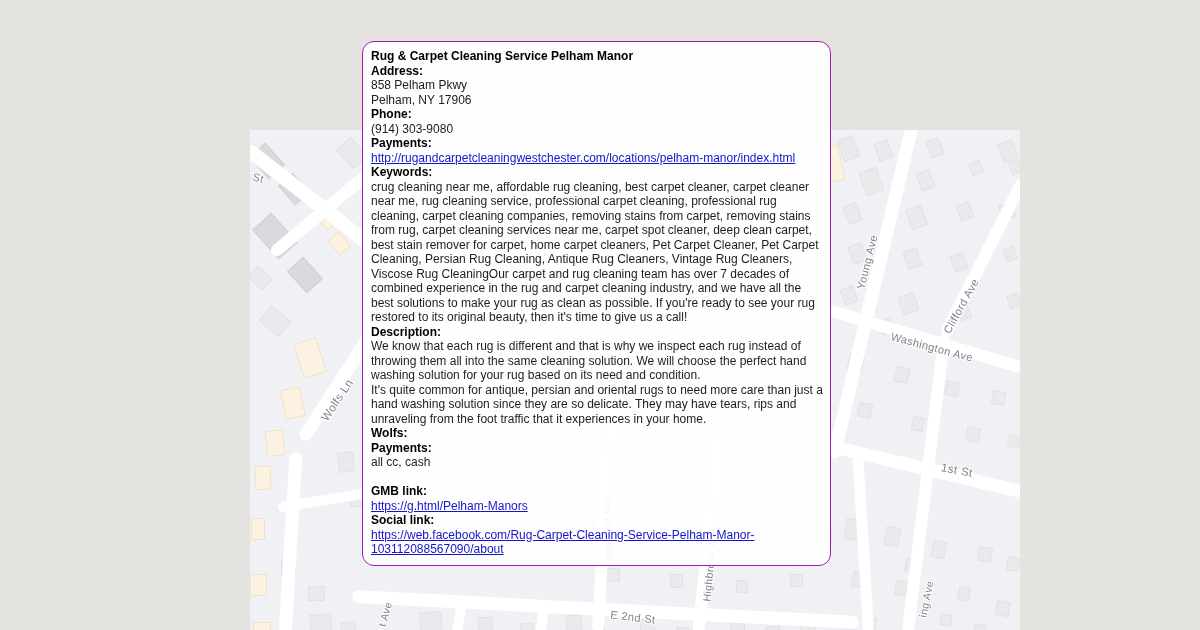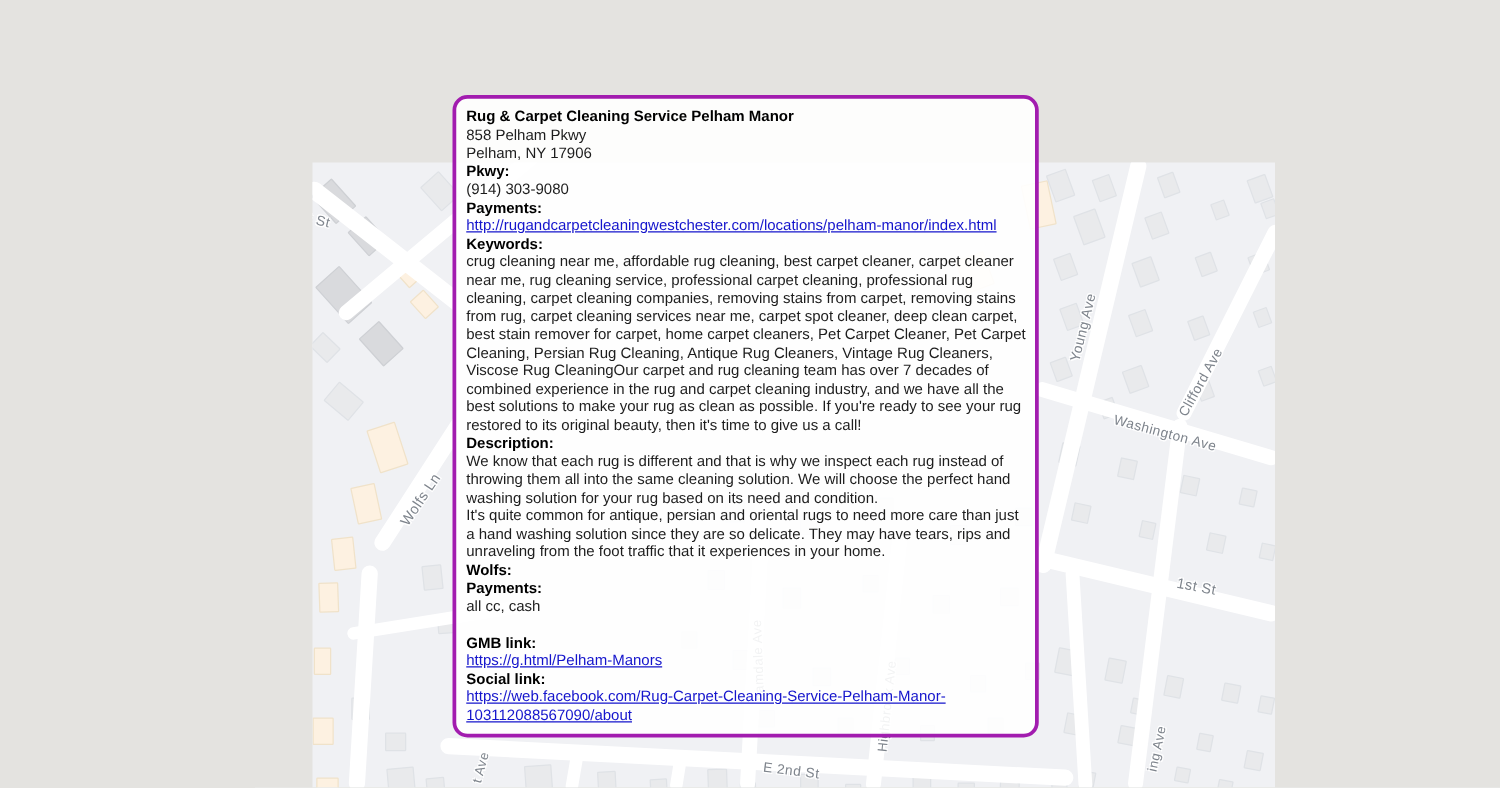--- a/index.html
+++ b/index.html
@@ -11,22 +11,22 @@
     background:#f0f1f4;overflow:hidden;}
   .bld{position:absolute;background:#e9eaec;border:1px solid #dfe2e6;border-radius:1px;z-index:1;}
   .bld.p{background:#fdf1e1;border-color:#f0e2c9;}
   .bld.d{background:#d9dadd;border-color:#ced0d4;}
   .street{position:absolute;background:#ffffff;border-radius:7px;z-index:2;}
   .mlabel{position:absolute;color:#7e848c;letter-spacing:.4px;white-space:nowrap;z-index:3;
     text-shadow:1px 1px 0 #fff,-1px 1px 0 #fff,1px -1px 0 #fff,-1px -1px 0 #fff;}
 
   
   .card{position:absolute;left:362px;top:41px;width:469px;box-sizing:border-box;
-    background:rgba(255,255,255,0.9);border:3px solid #a21caf;border-radius:12px;
-    padding:7px 7px 8px 8px;font-size:12px;line-height:14.5px;color:#1d1d1d;z-index:10;margin-top:35px;}
+    background:rgba(255,255,255,0.9);border:1px solid #a21caf;border-radius:12px;
+    padding:7px 7px 8px 8px;font-size:12px;line-height:14.5px;color:#1d1d1d;z-index:10;}
   .card .b{font-weight:bold;color:#000;}
   .card a{color:#1414cc;text-decoration:underline;}
   .nowrap{white-space:nowrap;display:block;}
   .spacer{height:14.5px;}
 </style>
 </head>
 <body>
 
 <div class="stage">
 
@@ -153,23 +153,24 @@
       <div class="mlabel" style="left: 460px; top: 435px; font-size: 10.5px; transform: translate(-50%, -50%) rotate(-84deg);">Highbrook Ave</div>
       <div class="mlabel" style="left: 617px; top: 132px; font-size: 11px; transform: translate(-50%, -50%) rotate(-76deg);">Young Ave</div>
       <div class="mlabel" style="left: 711px; top: 176px; font-size: 11px; transform: translate(-50%, -50%) rotate(-61deg);">Clifford Ave</div>
       <div class="mlabel" style="left: 682px; top: 217px; font-size: 11px; transform: translate(-50%, -50%) rotate(15deg);">Washington Ave</div>
       <div class="mlabel" style="left: 707px; top: 340px; font-size: 11.5px; transform: translate(-50%, -50%) rotate(11deg);">1st St</div>
       <div class="mlabel" style="left: 676px; top: 469px; font-size: 10.5px; transform: translate(-50%, -50%) rotate(-78deg);">ing Ave</div>
     </div>
 
   <div class="card">
     <div class="b">Rug &amp; Carpet Cleaning Service Pelham Manor</div>
+    <div class="b">Address:</div>
     <div>858 Pelham Pkwy</div>
     <div>Pelham, NY 17906</div>
-    <div class="b">Pkwy:</div>
+    <div class="b">Phone:</div>
     <div>(914) 303-9080</div>
     <div class="b">Payments:</div>
     <a class="nowrap" href="#">http://rugandcarpetcleaningwestchester.com/locations/pelham-manor/index.html</a>
     <div class="b">Keywords:</div>
     <div>crug cleaning near me, affordable rug cleaning, best carpet cleaner, carpet cleaner near me, rug cleaning service, professional carpet cleaning, professional rug cleaning, carpet cleaning companies, removing stains from carpet, removing stains from rug, carpet cleaning services near me, carpet spot cleaner, deep clean carpet, best stain remover for carpet, home carpet cleaners, Pet Carpet Cleaner, Pet Carpet Cleaning, Persian Rug Cleaning, Antique Rug Cleaners, Vintage Rug Cleaners, Viscose Rug CleaningOur carpet and rug cleaning team has over 7 decades of combined experience in the rug and carpet cleaning industry, and we have all the best solutions to make your rug as clean as possible. If you're ready to see your rug restored to its original beauty, then it's time to give us a call!</div>
     <div class="b">Description:</div>
     <div>We know that each rug is different and that is why we inspect each rug instead of throwing them all into the same cleaning solution. We will choose the perfect hand washing solution for your rug based on its need and condition.</div>
     <div>It's quite common for antique, persian and oriental rugs to need more care than just a hand washing solution since they are so delicate. They may have tears, rips and unraveling from the foot traffic that it experiences in your home.</div>
     <div class="b">Wolfs:</div>
     <div class="b">Payments:</div>

